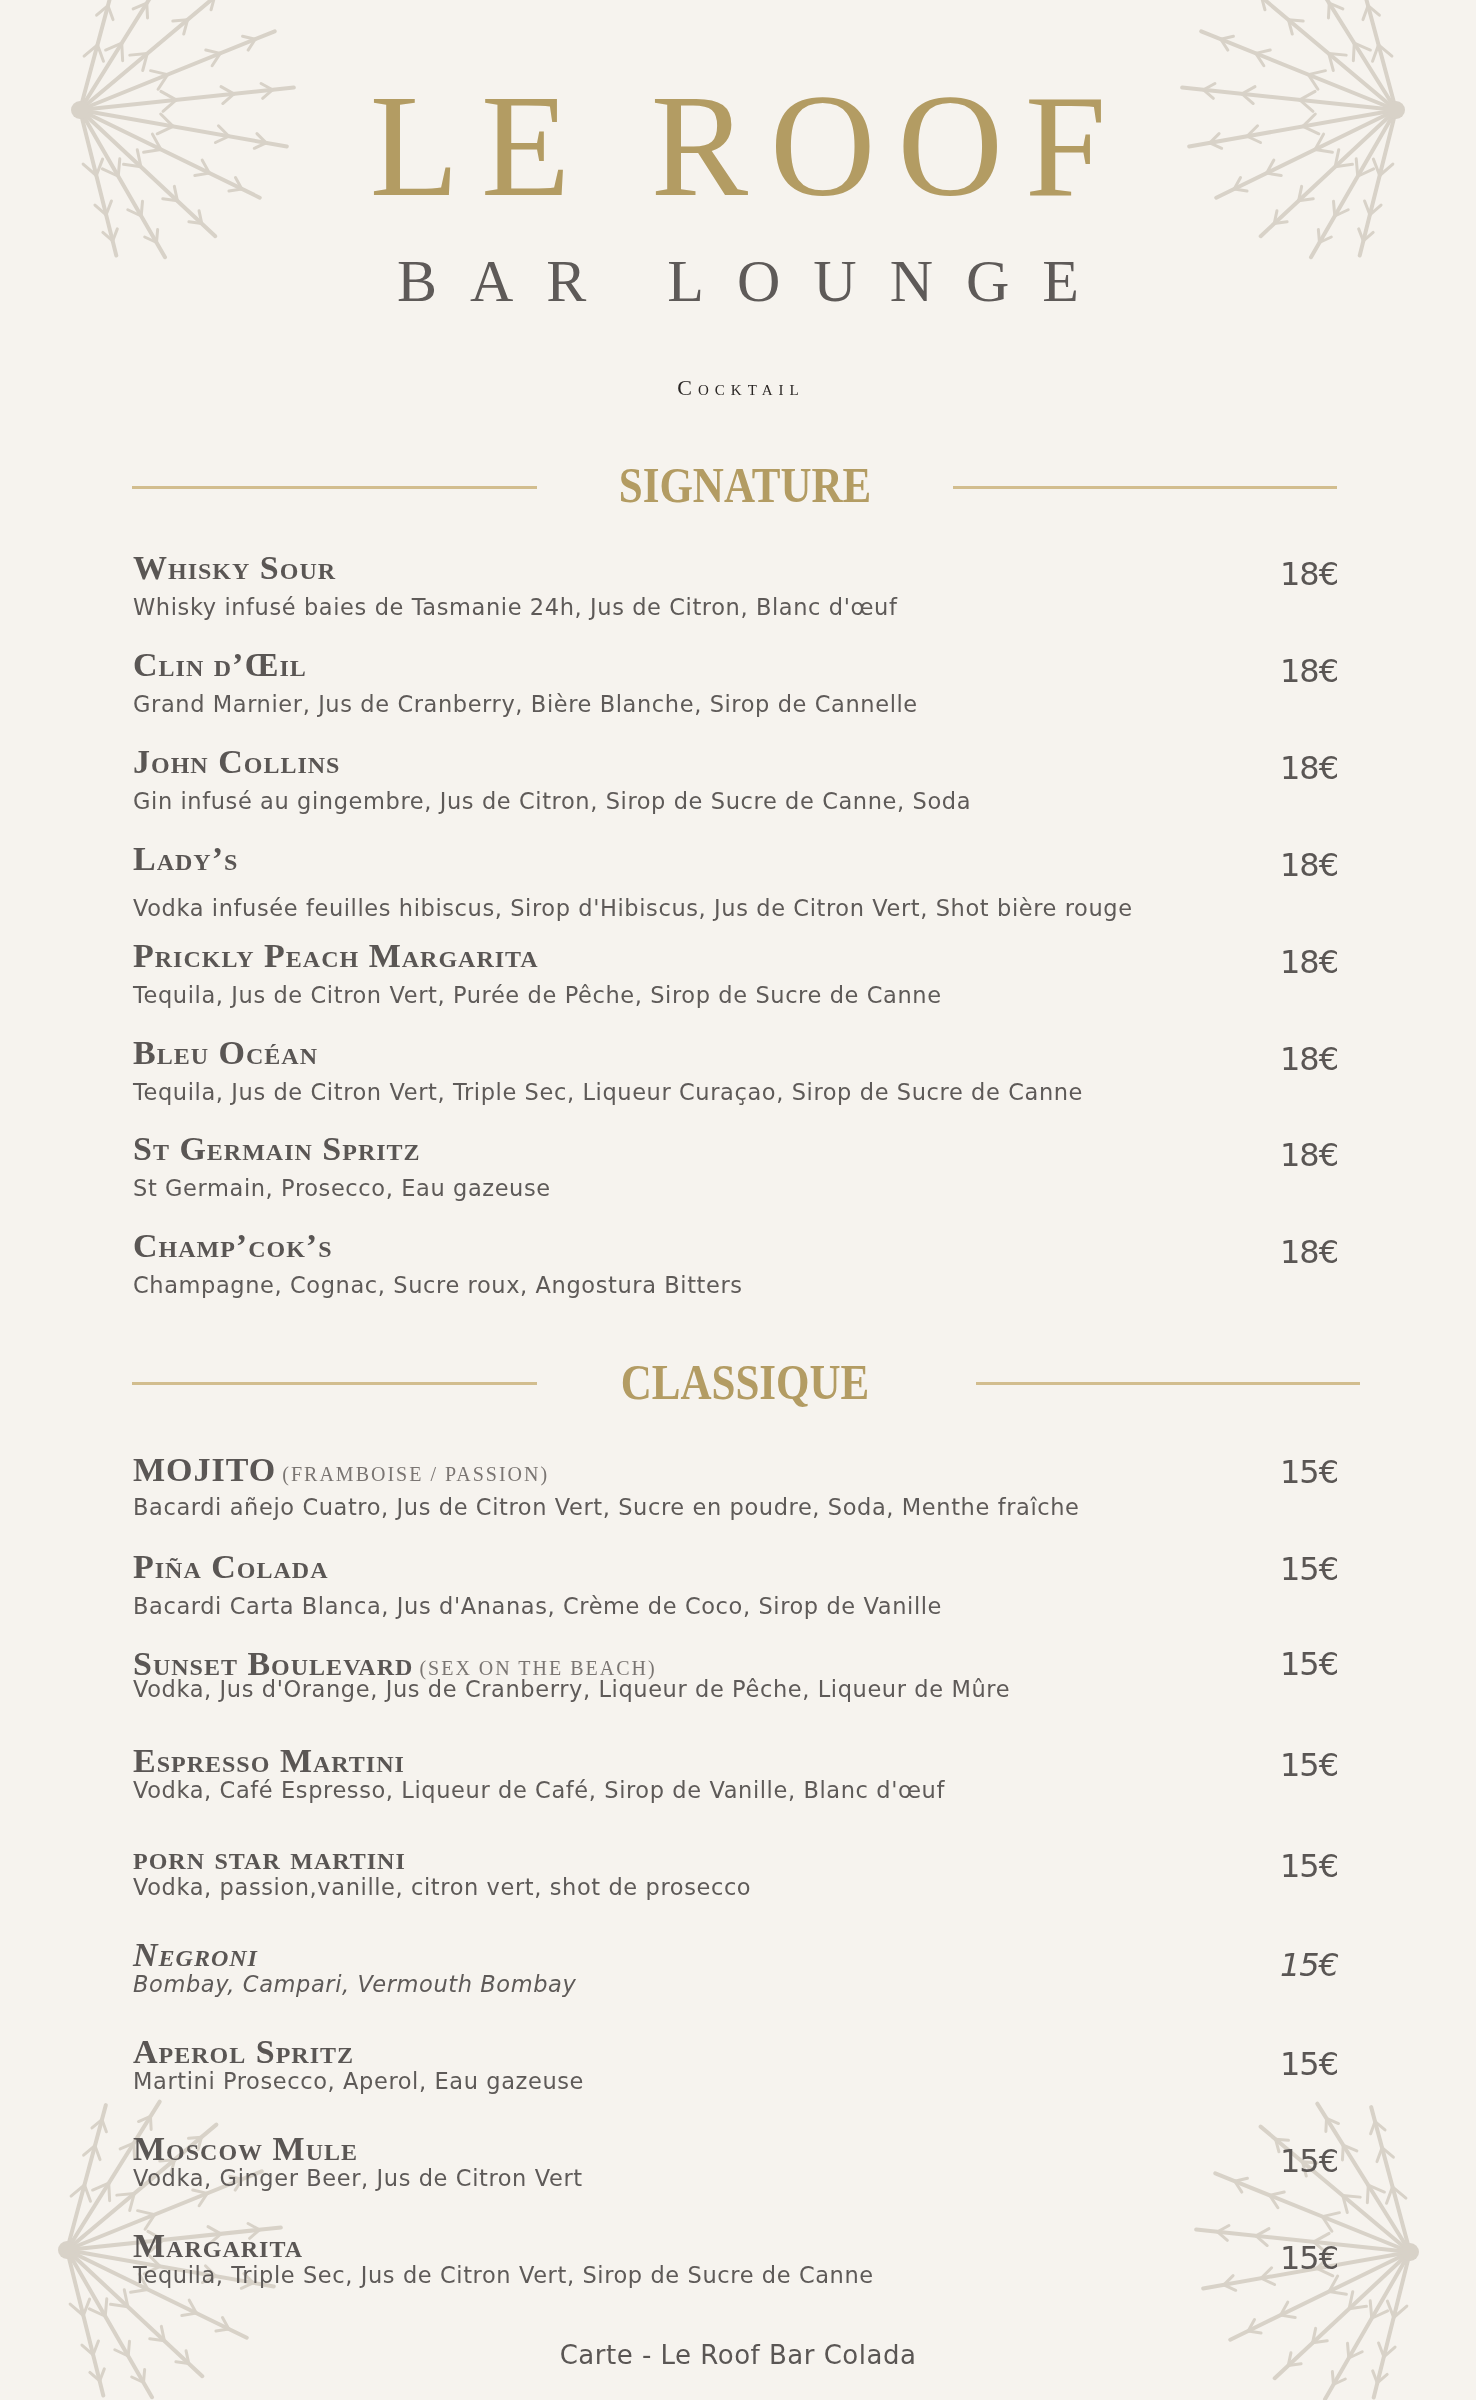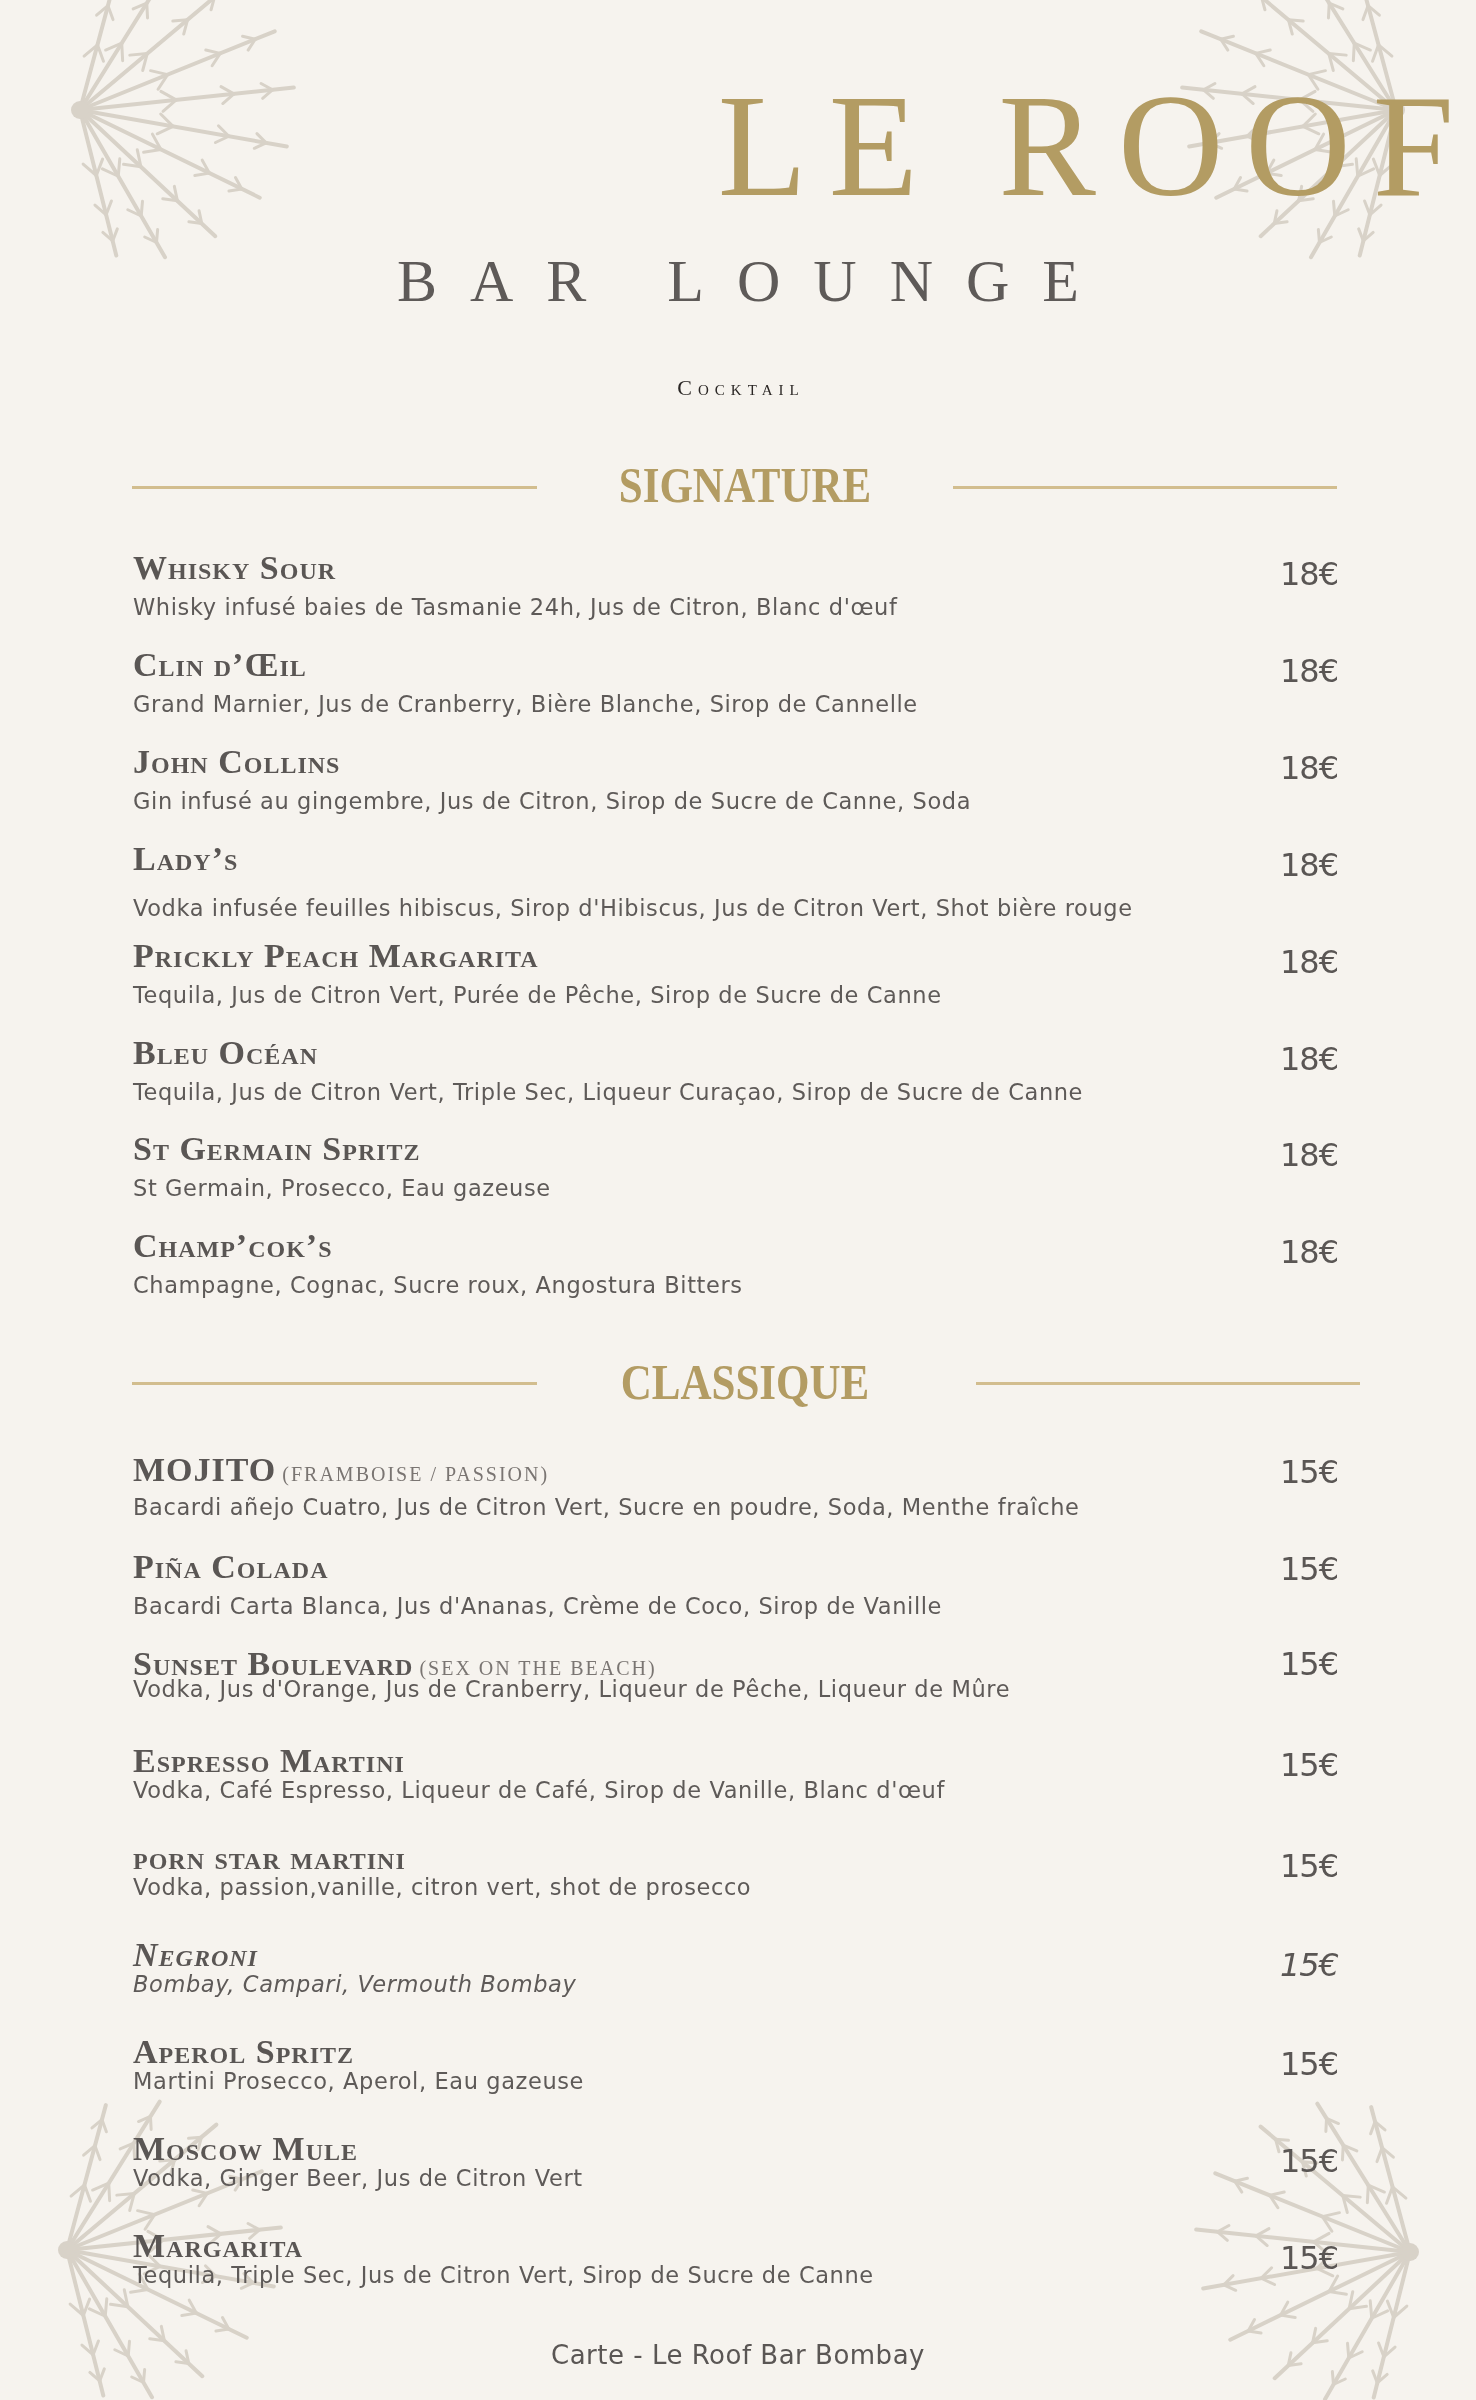--- a/index.html
+++ b/index.html
@@ -6,21 +6,21 @@
   body {
     width: 1476px; height: 2400px; position: relative; overflow: hidden;
     background: #f6f3ee;
     font-family: "Liberation Sans", sans-serif;
     color: #5a5654;
   }
   .ornament { position: absolute; width: 260px; height: 300px; }
   .ornament svg { width: 100%; height: 100%; overflow: visible; }
 
   .title {
-    position: absolute; left: 0; width: 1476px; top: 66px; text-align: right;
+    position: absolute; left: 0; width: 1476px; top: 66px; text-align: center;
     font-family: "Liberation Serif", serif; font-size: 146px; line-height: 160px;
     color: #b39c63; letter-spacing: 22px; padding-left: 22px; box-sizing: border-box;
     font-weight: normal;
   }
   .subtitle {
     position: absolute; left: 0; width: 1476px; top: 246px; text-align: center;
     font-family: "Liberation Serif", serif; font-size: 60px; line-height: 70px;
     color: #5e5a58; letter-spacing: 33px; padding-left: 33px; box-sizing: border-box;
   }
   .kicker {
@@ -474,13 +474,13 @@
     <div class="item-desc" style="top: 34px;">Vodka, Ginger Beer, Jus de Citron Vert</div>
     <div class="item-price" style="top: 12px;">15€</div>
   </div>
     <div class="item" style="top: 2226px;">
     <div class="item-name"><span class="nm">Margarita</span><span class="item-note"></span></div>
     <div class="item-desc" style="top: 34px;">Tequila, Triple Sec, Jus de Citron Vert, Sirop de Sucre de Canne</div>
     <div class="item-price" style="top: 12px;">15€</div>
   </div>
   </div>
 
-<div class="footer">Carte - Le Roof Bar Bombay</div>
+<div class="footer">Carte - Le Roof Bar Colada</div>
 
 </body></html>

